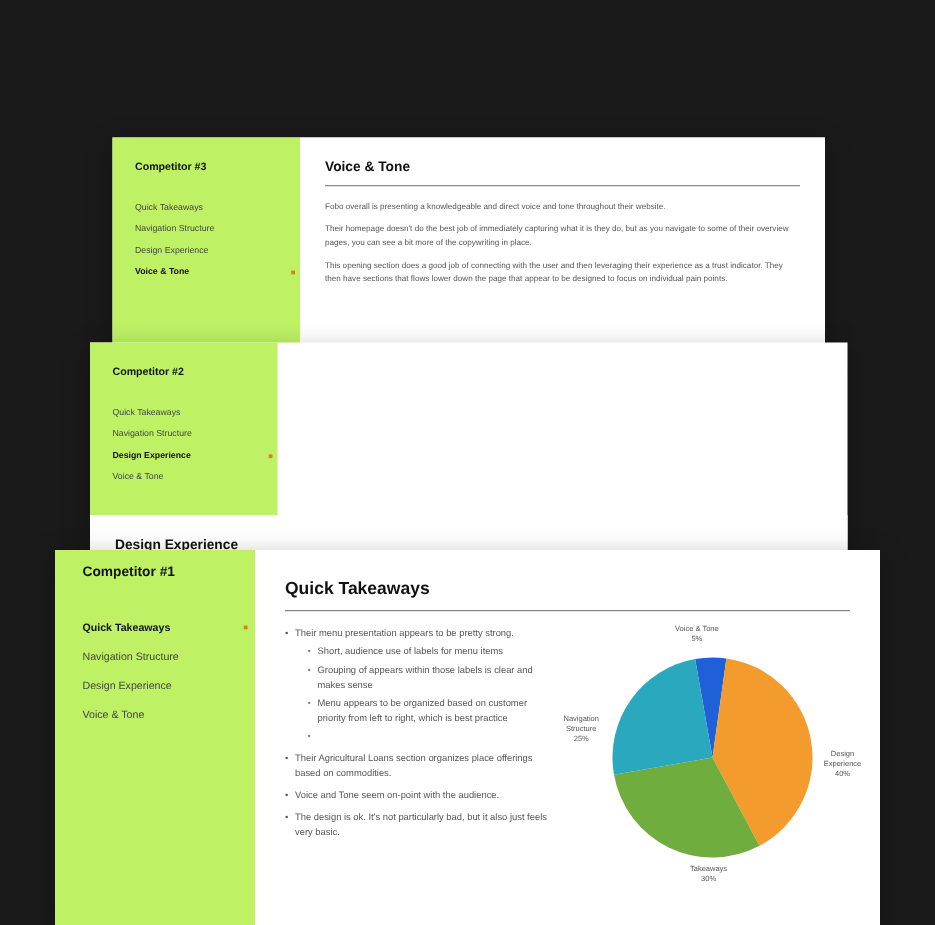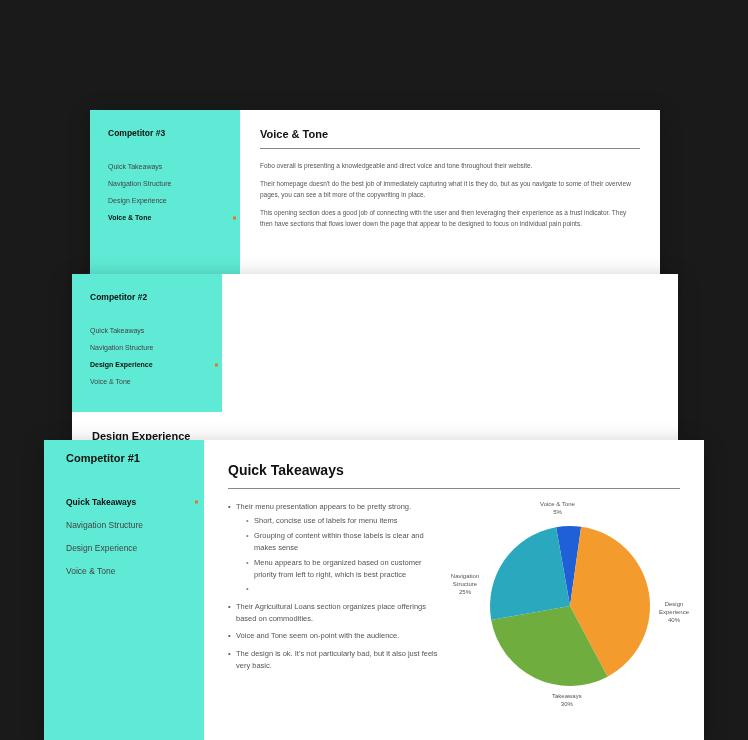--- a/index.html
+++ b/index.html
@@ -20,21 +20,21 @@
   }
   
   .card {
     position: absolute;
     background: #fff;
     display: flex;
     box-shadow: 0 4px 20px rgba(0,0,0,0.25);
   }
   .sidebar {
     width: 150px;
-    background: #5eead4;
+    background: #bef264;
     padding: 18px 14px 20px 18px;
     flex-shrink: 0;
   }
   .main {
     flex: 1;
     background: #fff;
     padding: 18px 20px 20px 20px;
     overflow: hidden;
   }
   .competitor-title {
@@ -266,22 +266,22 @@
     </div>
     <div class="main">
       <div class="section-title">Quick Takeaways</div>
       <hr class="hr">
       <div class="content-row">
         <div class="bullets">
           <ul>
             <li>
               <span>Their menu presentation appears to be pretty strong.</span>
               <ul>
-                <li><span>Short, concise use of labels for menu items</span></li>
-                <li><span>Grouping of content within those labels is clear and makes sense</span></li>
+                <li><span>Short, audience use of labels for menu items</span></li>
+                <li><span>Grouping of appears within those labels is clear and makes sense</span></li>
                 <li><span>Menu appears to be organized based on customer priority from left to right, which is best practice</span></li>
                 <li>&nbsp;</li>
               </ul>
             </li>
             <li>
               <span>Their Agricultural Loans section organizes place offerings based on commodities.</span>
             </li>
             <li>
               <span>Voice and Tone seem on-point with the audience.</span>
               

